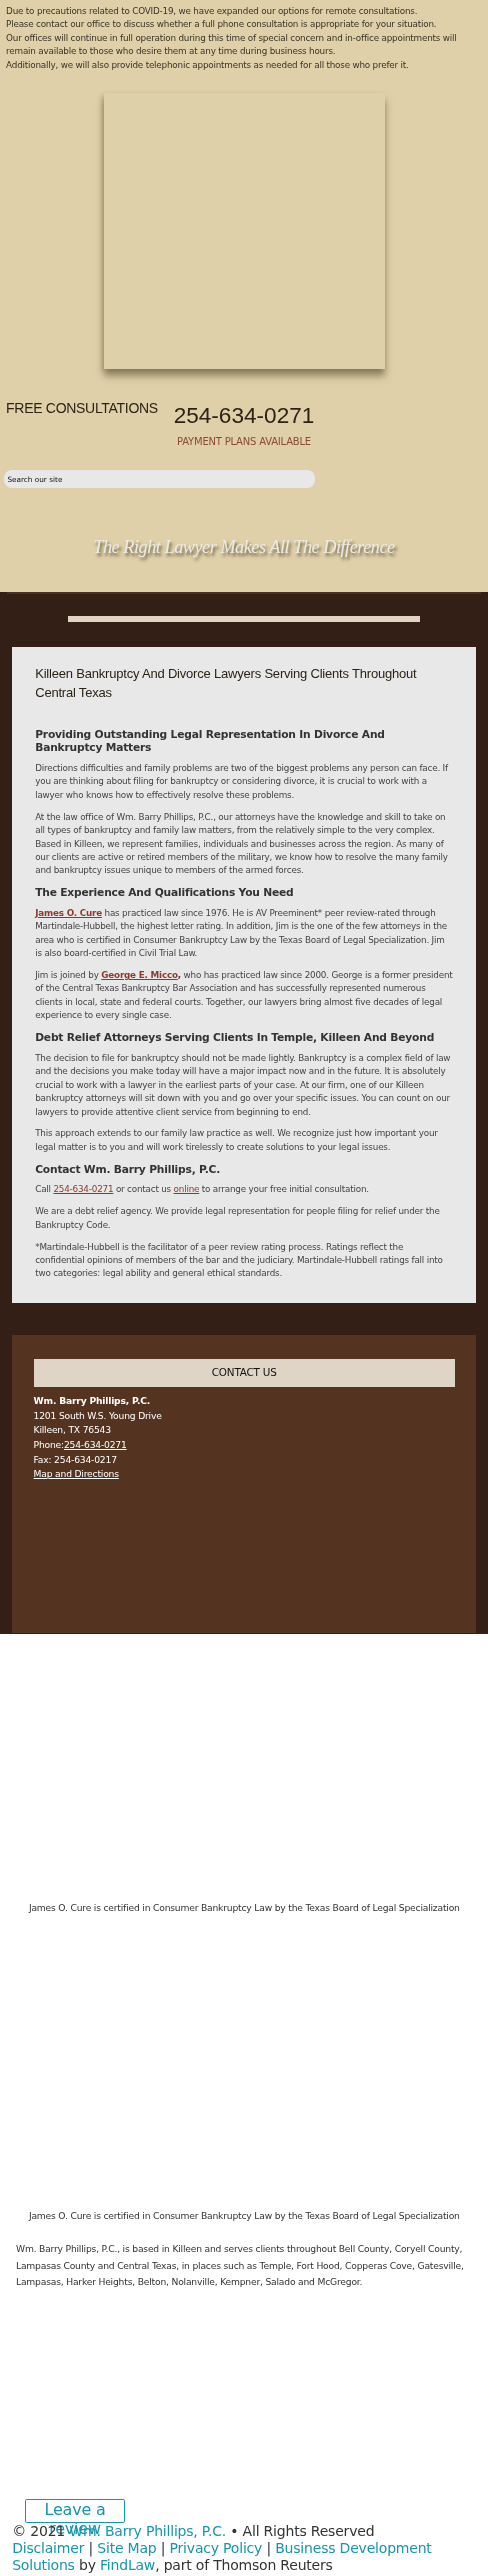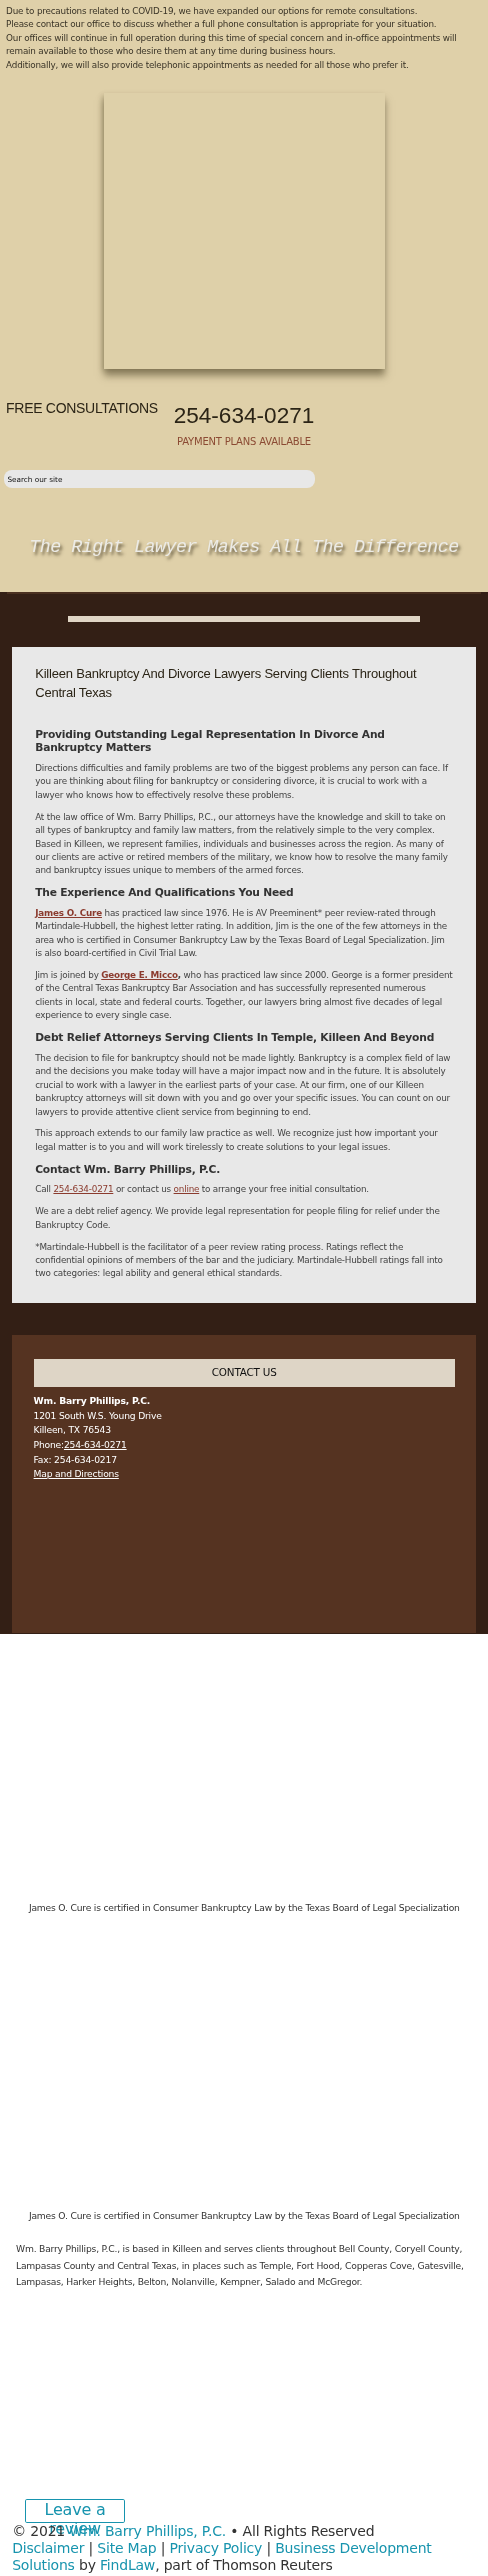--- a/index.html
+++ b/index.html
@@ -9,21 +9,21 @@
     
     .top { background: #dfd0a9; width: 488px; height: 592px; position: relative; }
     .covid { position: absolute; left: 6.1px; top: 4.9px; width: 482px; font-size: 8.8px; line-height: 13.4px; color: #3a3427; font-family: "DejaVu Sans", sans-serif; letter-spacing: -0.2px; }
     .covid b { font-weight: normal; }
     .logo-box { position: absolute; left: 104px; top: 93px; width: 281px; height: 276px; background: #ded0a9; box-shadow: 0 7.3px 7.3px rgba(80,70,40,0.55), -1.8px 2.4px 4.9px rgba(80,70,40,0.25); }
     .free-consult { position: absolute; left: 6.1px; top: 400px; font-family: "Liberation Sans", sans-serif; font-size: 14px; color: #2b2416; letter-spacing: -0.3px; }
     .phone-big { position: absolute; left: 0; width: 488px; top: 403px; text-align: center; font-family: "Liberation Sans", sans-serif; font-size: 22.6px; color: #2b2416; }
     .payment { position: absolute; left: 0; width: 488px; top: 436px; text-align: center; font-size: 10px; color: #8b4a33; letter-spacing: -0.2px; }
     .search-input { position: absolute; left: 4.3px; top: 470px; width: 311px; height: 18.3px; background: #e8e8e8; border: none; border-radius: 8px; font-family: "DejaVu Sans", sans-serif; font-size: 7.3px; color: #111; padding: 0 3.1px; }
     .search-input::placeholder { color: #111; }
-    .tagline { position: absolute; left: 0; width: 488px; top: 537px; text-align: center; font-family: Liberation Mono, monospace; font-style: italic; font-size: 18.3px; color: #ecebe6; letter-spacing: -0.5px; text-shadow: 1.8px 3.1px 3.1px rgba(50,40,20,0.75); }
+    .tagline { position: absolute; left: 0; width: 488px; top: 537px; text-align: center; font-family: Liberation Serif, serif; font-style: italic; font-size: 18.3px; color: #ecebe6; letter-spacing: -0.5px; text-shadow: 1.8px 3.1px 3.1px rgba(50,40,20,0.75); }
 
     
     .dark { background: #331f15; width: 488px; height: 1042px; position: relative; }
     .dark::before { content: ""; position: absolute; left: 7.3px; right: 7.3px; top: 0; height: 1.8px; background: #4a3020; }
     .thin-bar { position: absolute; left: 68px; top: 24.4px; width: 352px; height: 6.1px; background: #e0d5c5; }
     .card { position: absolute; left: 12.2px; top: 55px; width: 464px; background: #e8e8e8; padding: 18.3px 23px 13.4px 23px; }
     .card h1 { font-family: "Liberation Sans", sans-serif; font-weight: normal; font-size: 13px; line-height: 18.3px; color: #2b2416; letter-spacing: -0.2px; margin-bottom: 26px; }
     .card h2 { font-family: "DejaVu Sans", sans-serif; font-weight: bold; font-size: 10.7px; line-height: 13.4px; color: #333; letter-spacing: -0.2px; margin-bottom: 7.3px; }
     .card p { font-size: 8.8px; line-height: 13.4px; color: #444; letter-spacing: -0.2px; margin-bottom: 8.5px; }
     .card a { color: #8b3b2e; text-decoration: underline; }

